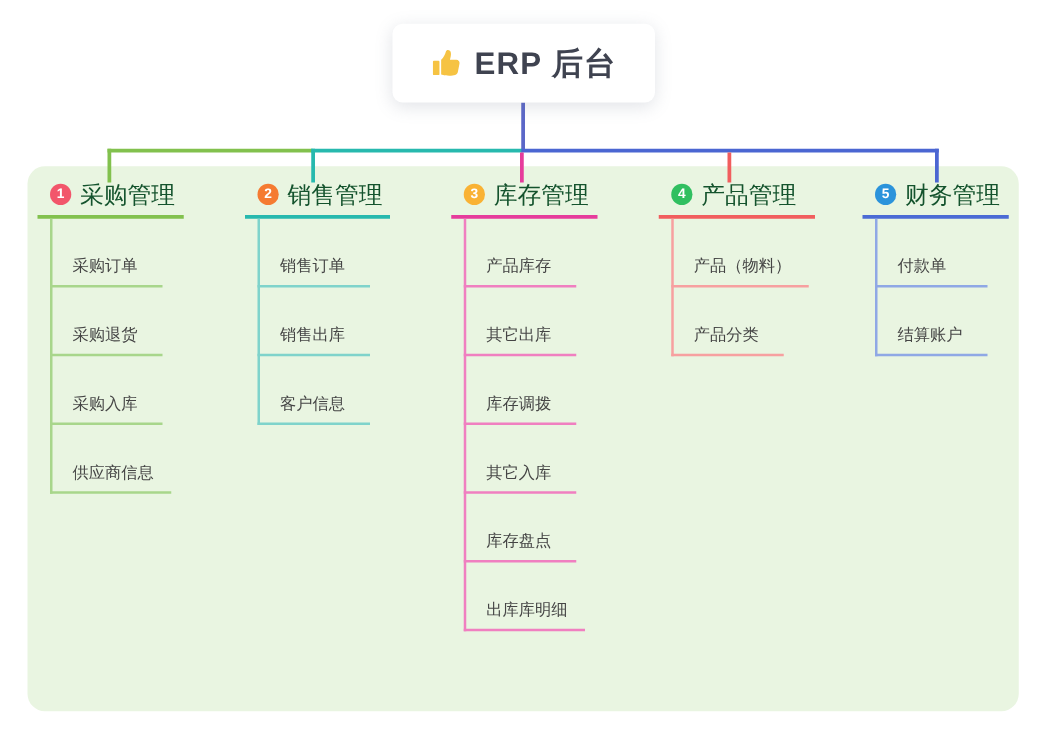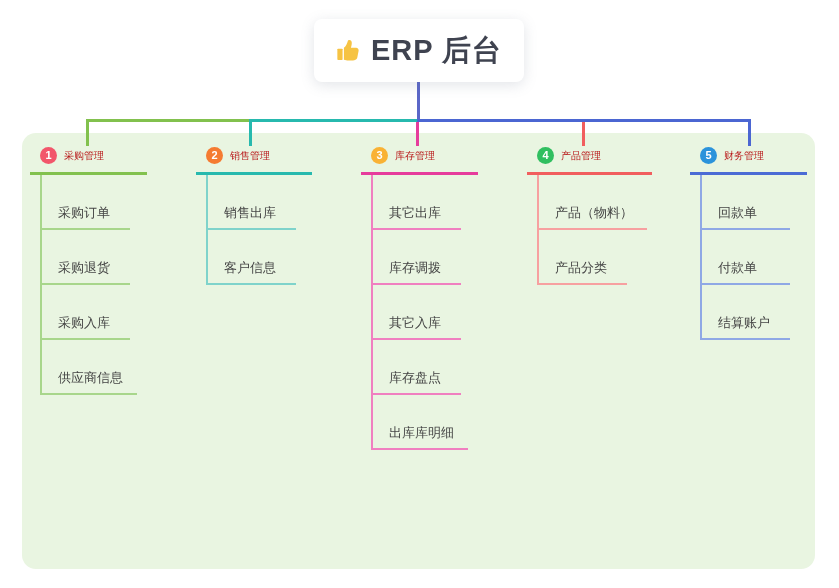--- a/index.html
+++ b/index.html
@@ -9,21 +9,21 @@
 
   
   .panel { position:absolute; left:22px; top:133px; width:793px; height:436px;
            background:#e9f5e1; border-radius:14px; }
 
   
   .root-card { position:absolute; left:314px; top:19px; width:210px; height:63px;
                background:#ffffff; border-radius:8px;
                box-shadow:0 3px 14px rgba(110,120,140,.20);
                display:flex; align-items:center; justify-content:center; gap:10px; }
-  .root-label { font-size:29px; font-weight:600; color:#3f4350; letter-spacing:1px; }
+  .root-label { font-size:25px; font-weight:600; color:#3f4350; letter-spacing:1px; }
   .thumb-icon { width:25px; height:25px; display:inline-flex; }
 
   
   .line { position:absolute; }
   .root-drop   { left:417px; top:82px;  width:3px; height:38px; background:#5b67c8; }
   .bus-green   { left:86px;  top:119px; width:164px; height:3px; background:#82c14e; }
   .bus-teal    { left:249px; top:119px; width:169px; height:3px; background:#27b9ae; }
   .bus-blue    { left:417px; top:119px; width:334px; height:3px; background:#4b66d2; }
   .drop-green  { left:86px;  top:119px; width:3px; height:27px; background:#82c14e; }
   .drop-teal   { left:249px; top:119px; width:3px; height:27px; background:#27b9ae; }
@@ -31,21 +31,21 @@
   .drop-red    { left:582px; top:122px; width:3px; height:24px; background:#f15e5e; }
   .drop-blue   { left:748px; top:119px; width:3px; height:27px; background:#4b66d2; }
 
   
   .branch { position:absolute; top:146px; }
   .branch-header { display:flex; align-items:center; gap:7px;
                    padding:0 0 7px 10px; height:29px; }
   .badge { width:17px; height:17px; border-radius:50%; flex:0 0 17px;
            display:flex; align-items:center; justify-content:center;
            color:#fff; font-size:11px; font-weight:700; line-height:1; }
-  .branch-title { font-size:10px; color:#b91c1c; white-space:nowrap; }
+  .branch-title { font-size:19px; color:#14532d; white-space:nowrap; }
 
   .children { position:relative; }
   .children::before { content:""; position:absolute; left:10px; top:0; bottom:0; width:2px; }
   .child { position:relative; margin-left:10px; width:fit-content; min-width:90px;
            height:55px; padding:0 14px 6px 18px;
            display:flex; align-items:flex-end; }
   .child span { font-size:13px; color:#454545; white-space:nowrap;text-align:right; }
 
   .b1 { left:30px; }  .b1 .branch-header { width:117px; border-bottom:3px solid #82c14e; }
   .b1 .badge { background:#f2566b; } .b1 .children::before { background:#a8d68b; }
@@ -115,34 +115,40 @@
     </div>
   </div>
 
   <div class="branch b2">
     <div class="branch-header">
       <span class="badge">2</span>
       <span class="branch-title">销售管理</span>
     </div>
     <div class="children">
       <div class="child">
+          <span>销售订单</span>
+        </div>
+      <div class="child">
           <span>销售出库</span>
         </div>
       <div class="child">
           <span>客户信息</span>
         </div>
     </div>
   </div>
 
   <div class="branch b3">
     <div class="branch-header">
       <span class="badge">3</span>
       <span class="branch-title">库存管理</span>
     </div>
     <div class="children">
+      <div class="child">
+          <span>产品库存</span>
+        </div>
       <div class="child">
           <span>其它出库</span>
         </div>
       <div class="child">
           <span>库存调拨</span>
         </div>
       <div class="child">
           <span>其它入库</span>
         </div>
       <div class="child">
@@ -169,23 +175,20 @@
     </div>
   </div>
 
   <div class="branch b5">
     <div class="branch-header">
       <span class="badge">5</span>
       <span class="branch-title">财务管理</span>
     </div>
     <div class="children">
       <div class="child">
-          <span>回款单</span>
-        </div>
-      <div class="child">
           <span>付款单</span>
         </div>
       <div class="child">
           <span>结算账户</span>
         </div>
     </div>
   </div>
 
 </div>
 

